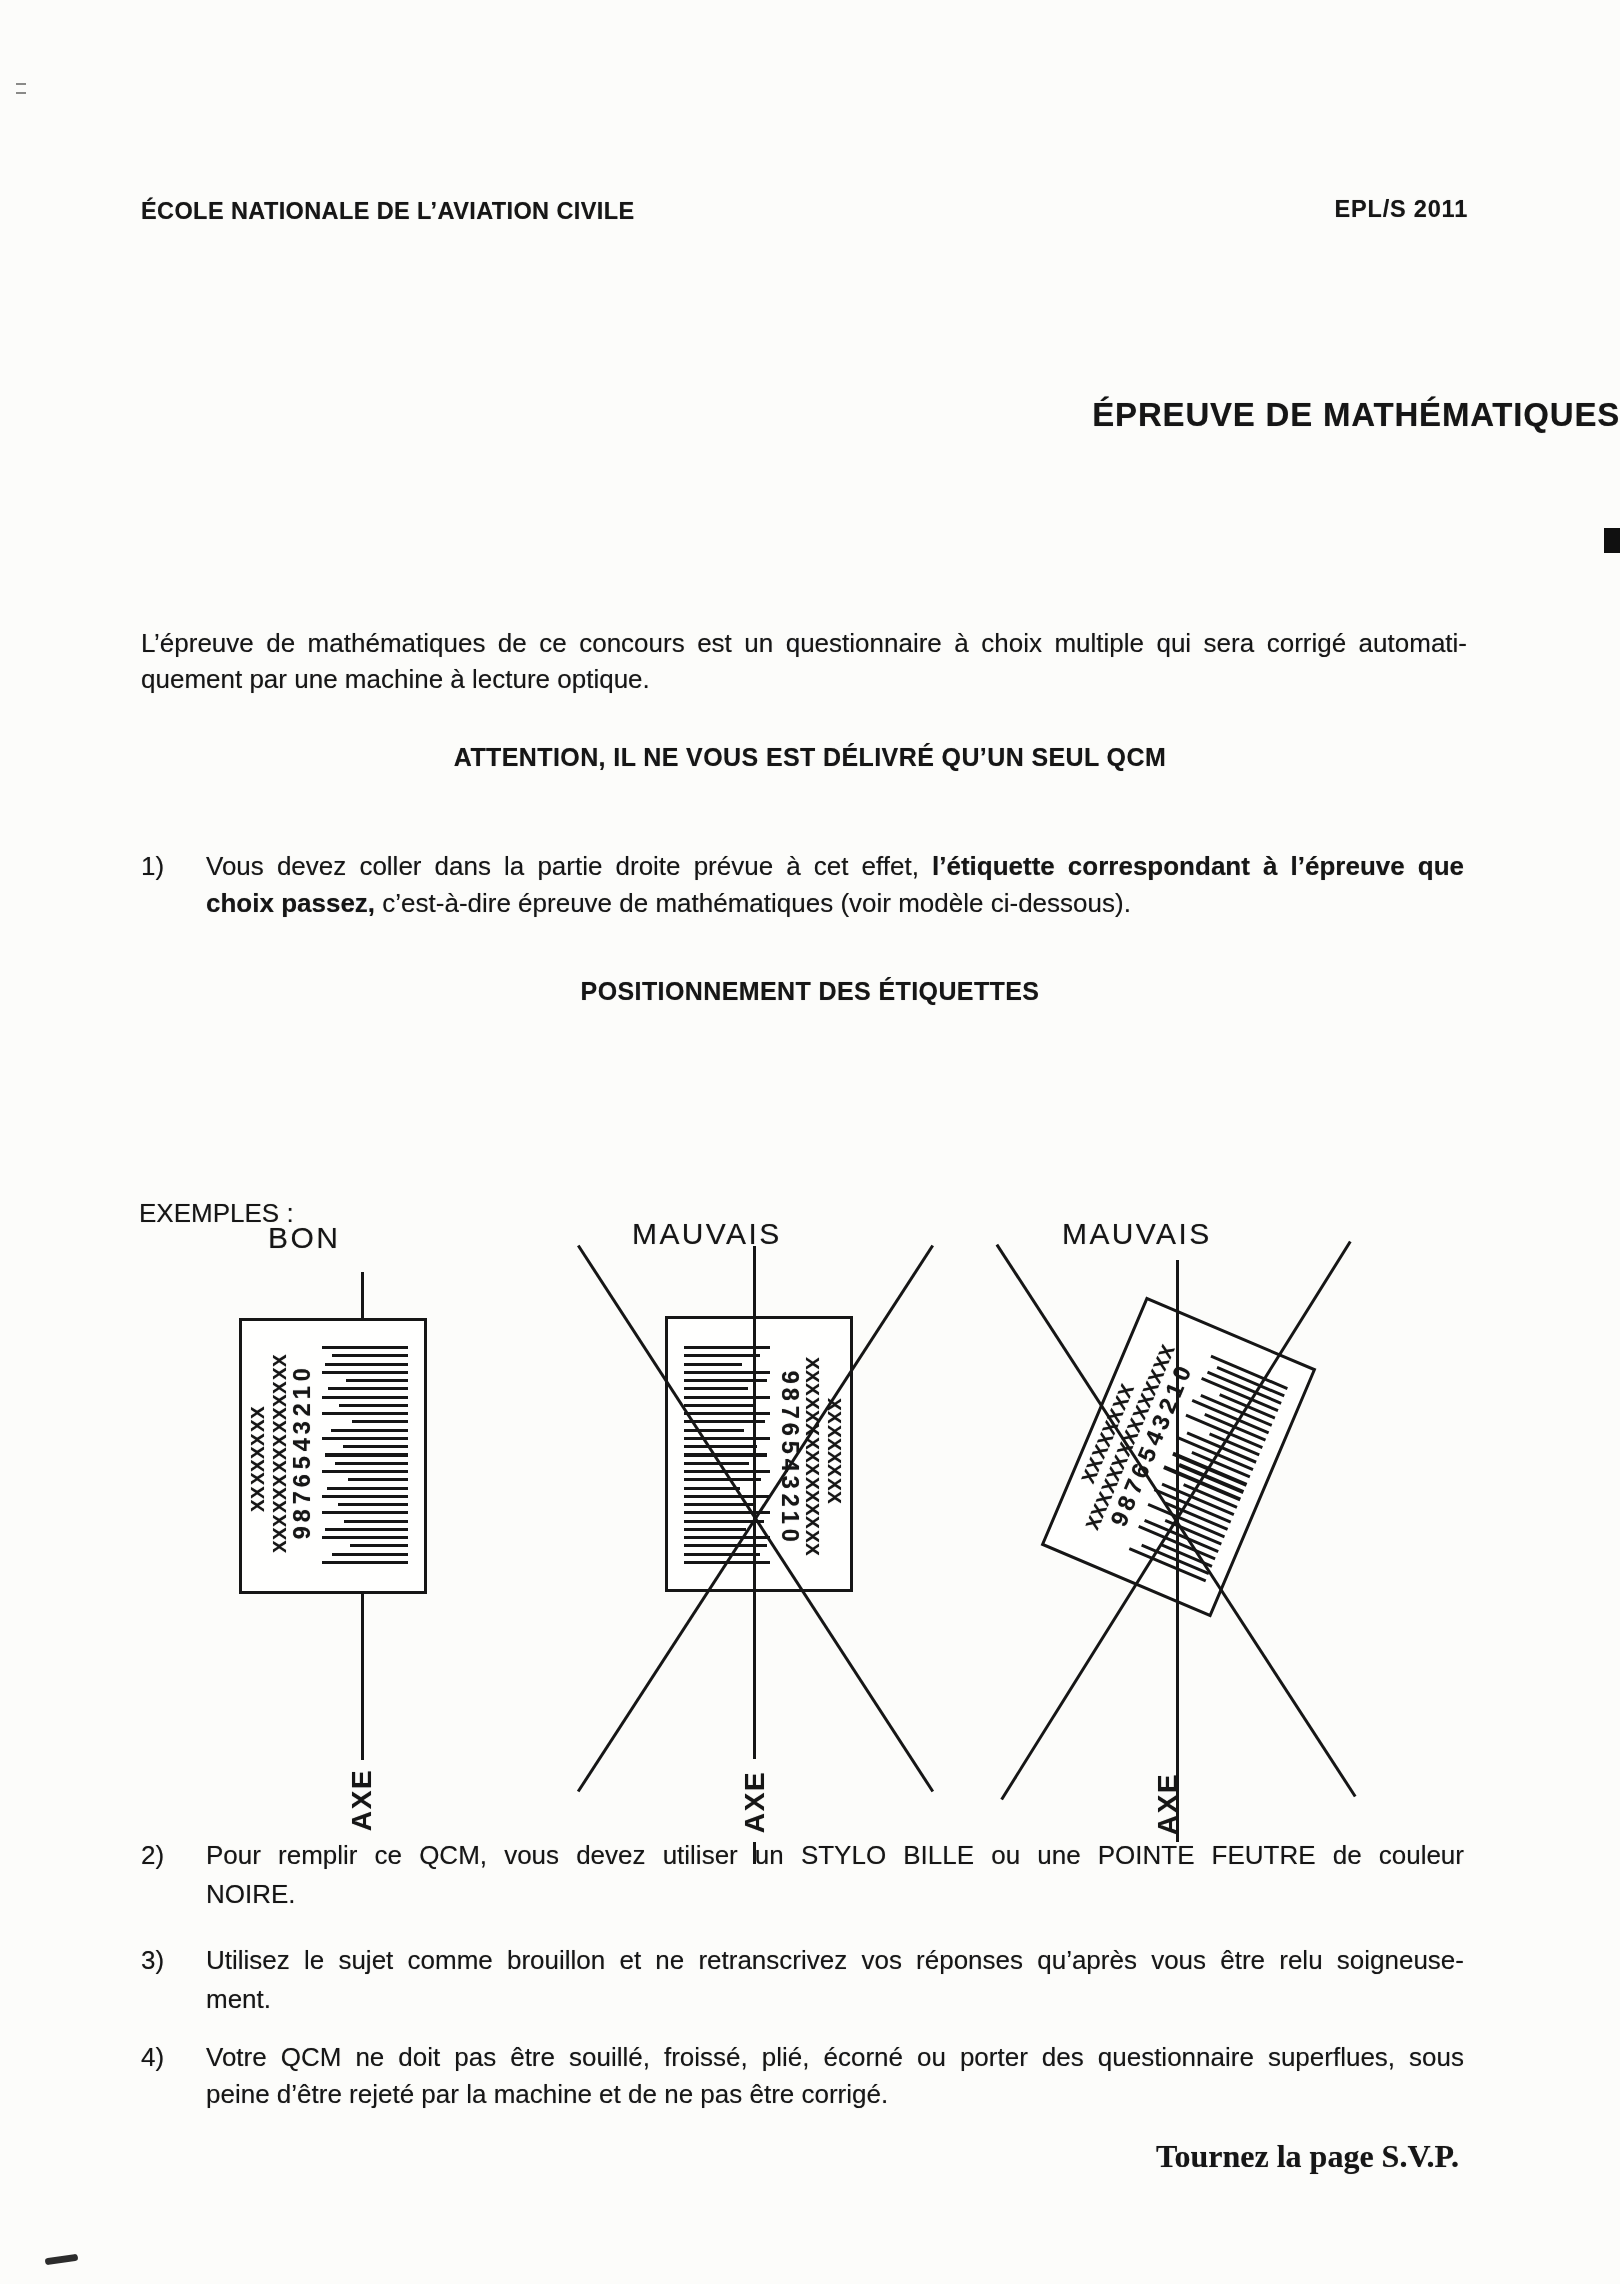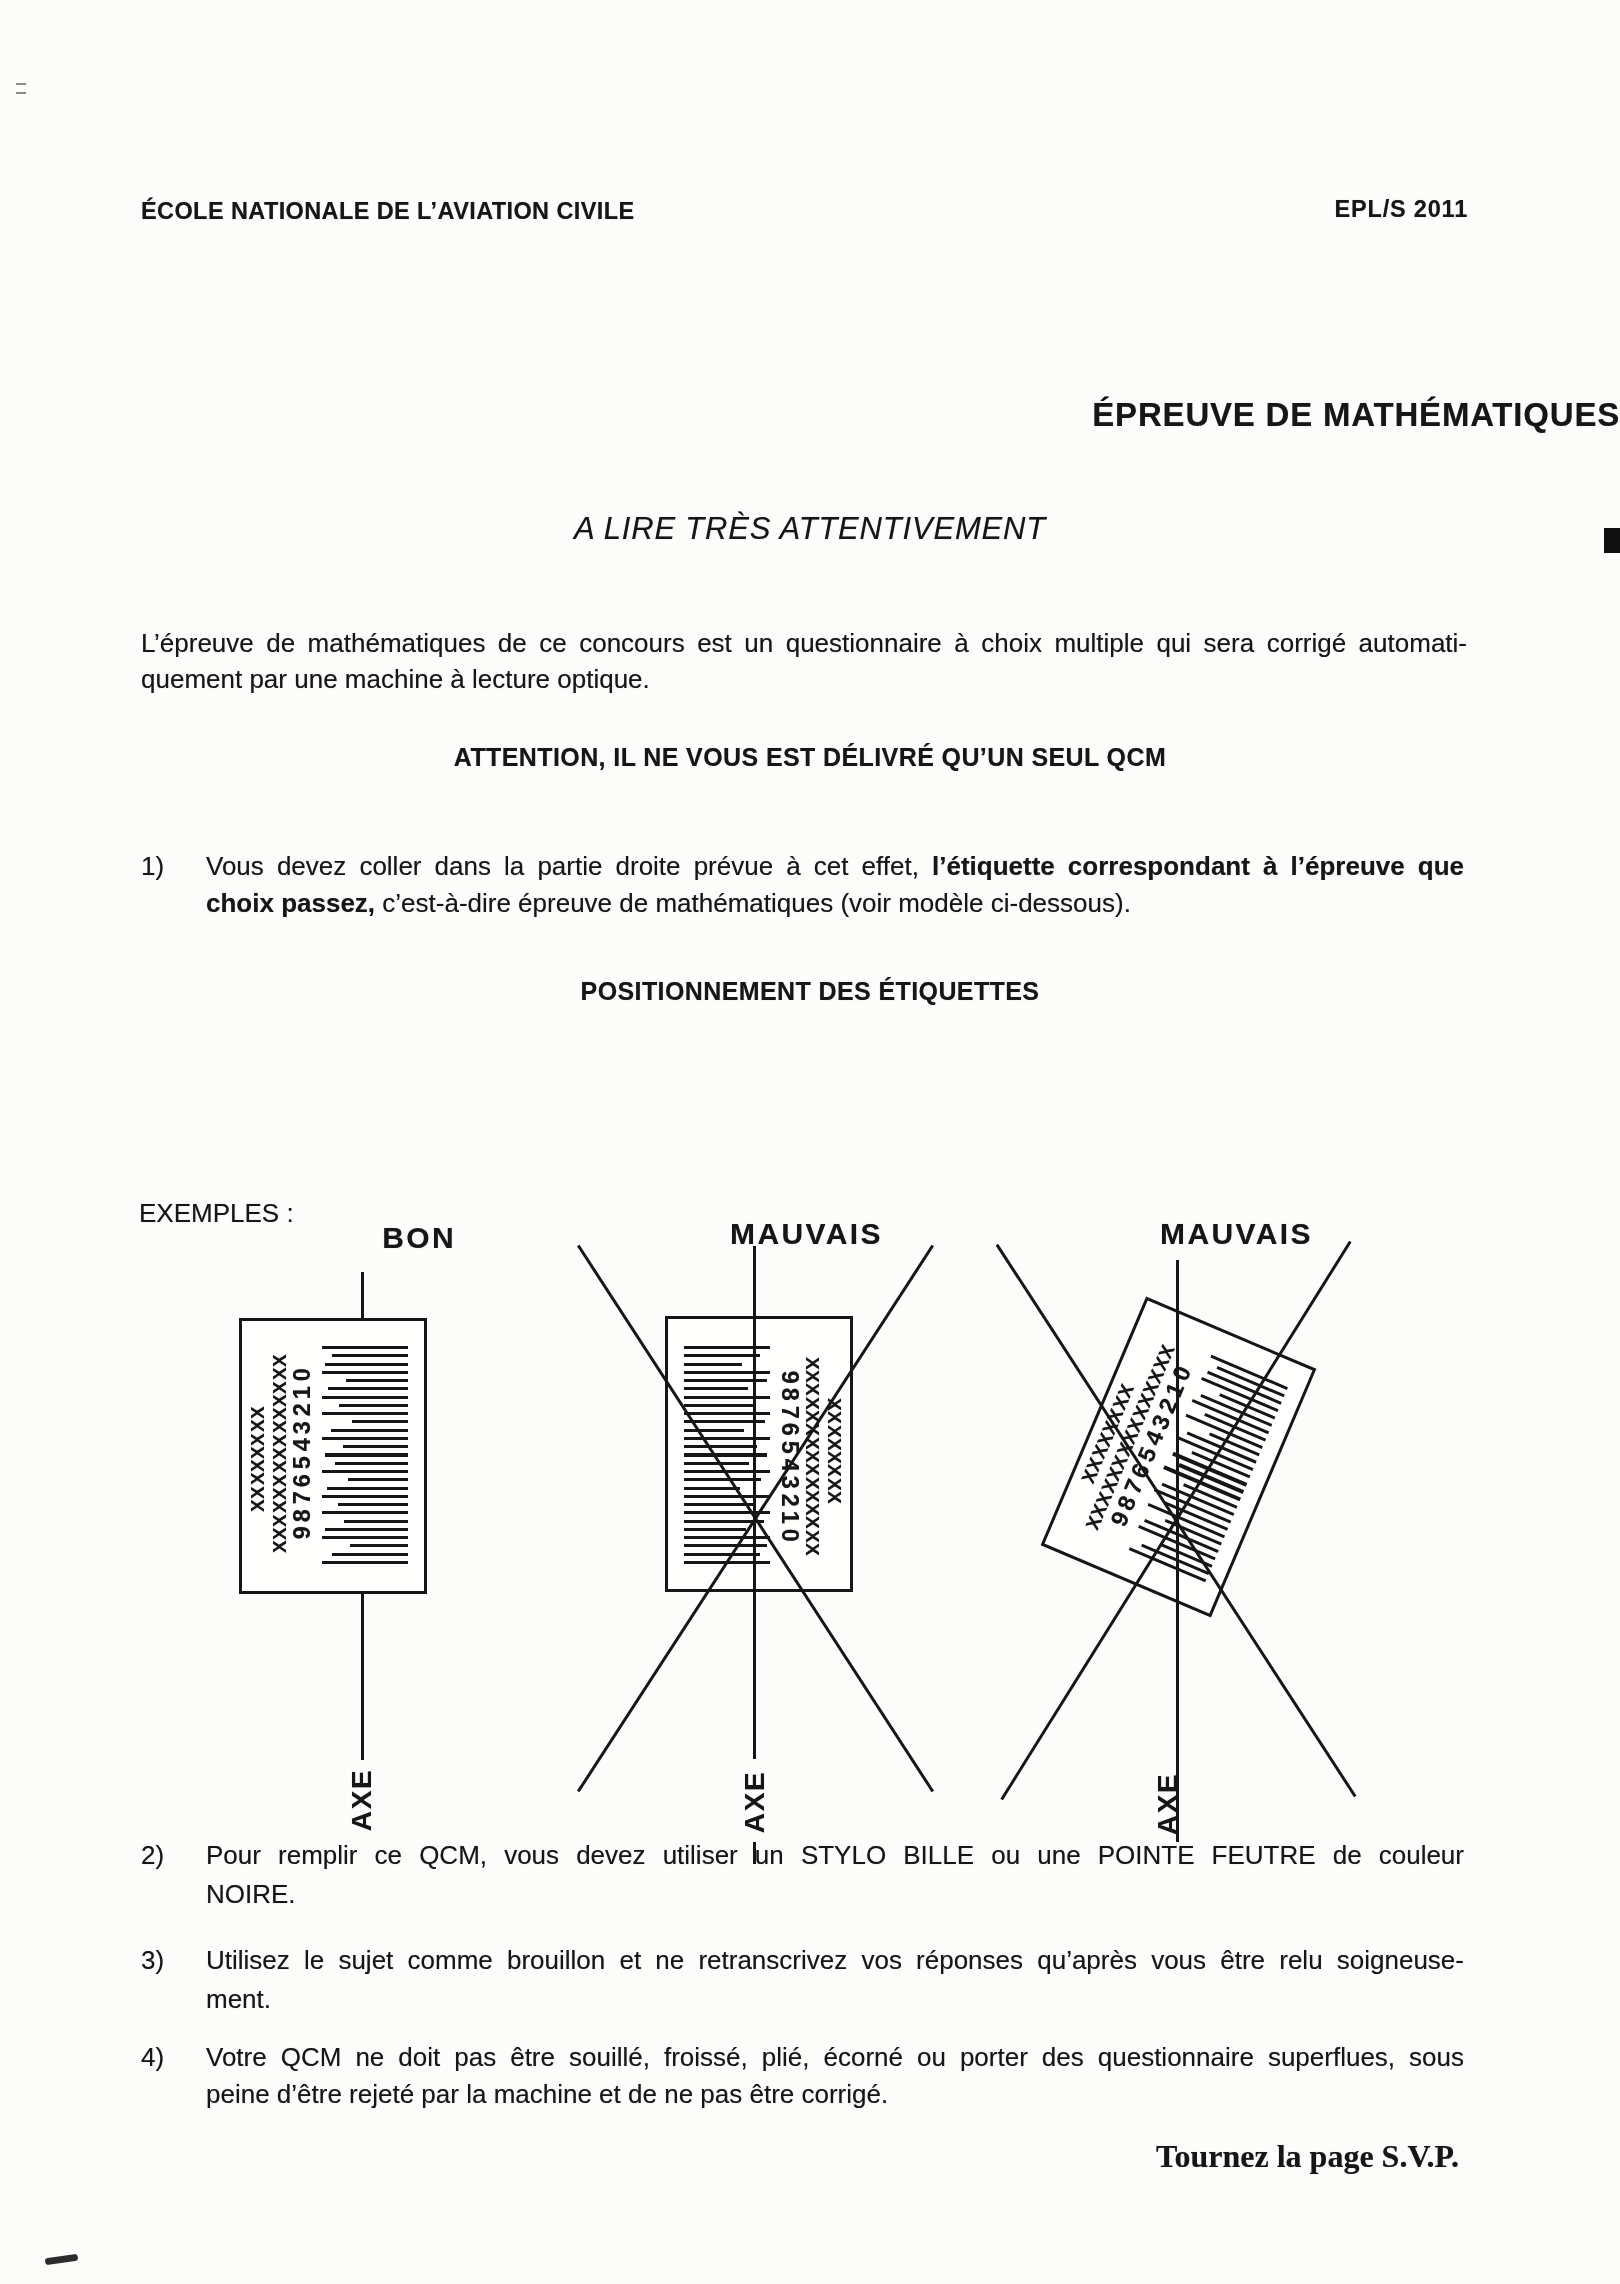--- a/index.html
+++ b/index.html
@@ -26,21 +26,21 @@
   .item .num{position:absolute;left:141px;top:0;}
   .item .itxt{position:absolute;left:206px;top:0;width:1258px;}
   .i1{left:0;top:848px;}
   .i2{left:0;top:1836px;line-height:39px;}
   .i3{left:0;top:1941px;line-height:39px;}
   .i4{left:0;top:2039px;}
   .item,.i1,.i2,.i3,.i4{position:absolute;width:1620px;font-size:26px;}
   b{font-weight:bold;}
   .footer{right:161px;top:2138px;font-family:"Liberation Serif",serif;font-size:32px;font-weight:bold;}
   
-  .dlabel{position:absolute;font-size:30px;letter-spacing:2.4px;text-align:right;font-weight:bold;}
+  .dlabel{position:absolute;font-size:30px;letter-spacing:2.4px;text-align:left;}
   .lab-bon{left:268px;top:1221px;width:188px;}
   .lab-m1{left:632px;top:1217px;width:251px;}
   .lab-m2{left:1062px;top:1217px;width:251px;}
   .vline{position:absolute;width:3.1px;background:#161616;}
   .vl1{left:361px;top:1272px;height:488px;}
   .vl2{left:753px;top:1246px;height:513px;}
   .vl2t{left:753px;top:1842px;height:22px;}
   .vl3{left:1176px;top:1260px;height:582px;}
   .xbar{position:absolute;height:3.1px;background:#161616;}
   .x2a{left:430px;top:1517px;width:651px;transform:rotate(57deg);}
@@ -75,21 +75,20 @@
 </style>
 </head>
 <body>
 
 <div class="page">
 
   <div class="abs hdr-left">ÉCOLE NATIONALE DE L’AVIATION CIVILE</div>
   <div class="abs hdr-right">EPL/S 2011</div>
 
   <div class="abs title">ÉPREUVE DE MATHÉMATIQUES</div>
-  <div class="abs subtitle">A LIRE TRÈS ATTENTIVEMENT</div>
 
   <div class="abs intro body-text">
     <div class="just">L’épreuve de mathématiques de ce concours est un questionnaire à choix multiple qui sera corrigé automati-</div>
     <div>quement par une machine à lecture optique.</div>
   </div>
 
   <div class="abs attention">ATTENTION, IL NE VOUS EST DÉLIVRÉ QU’UN SEUL QCM</div>
 
   <div class="i1 item">
     <span class="num">1)</span>

